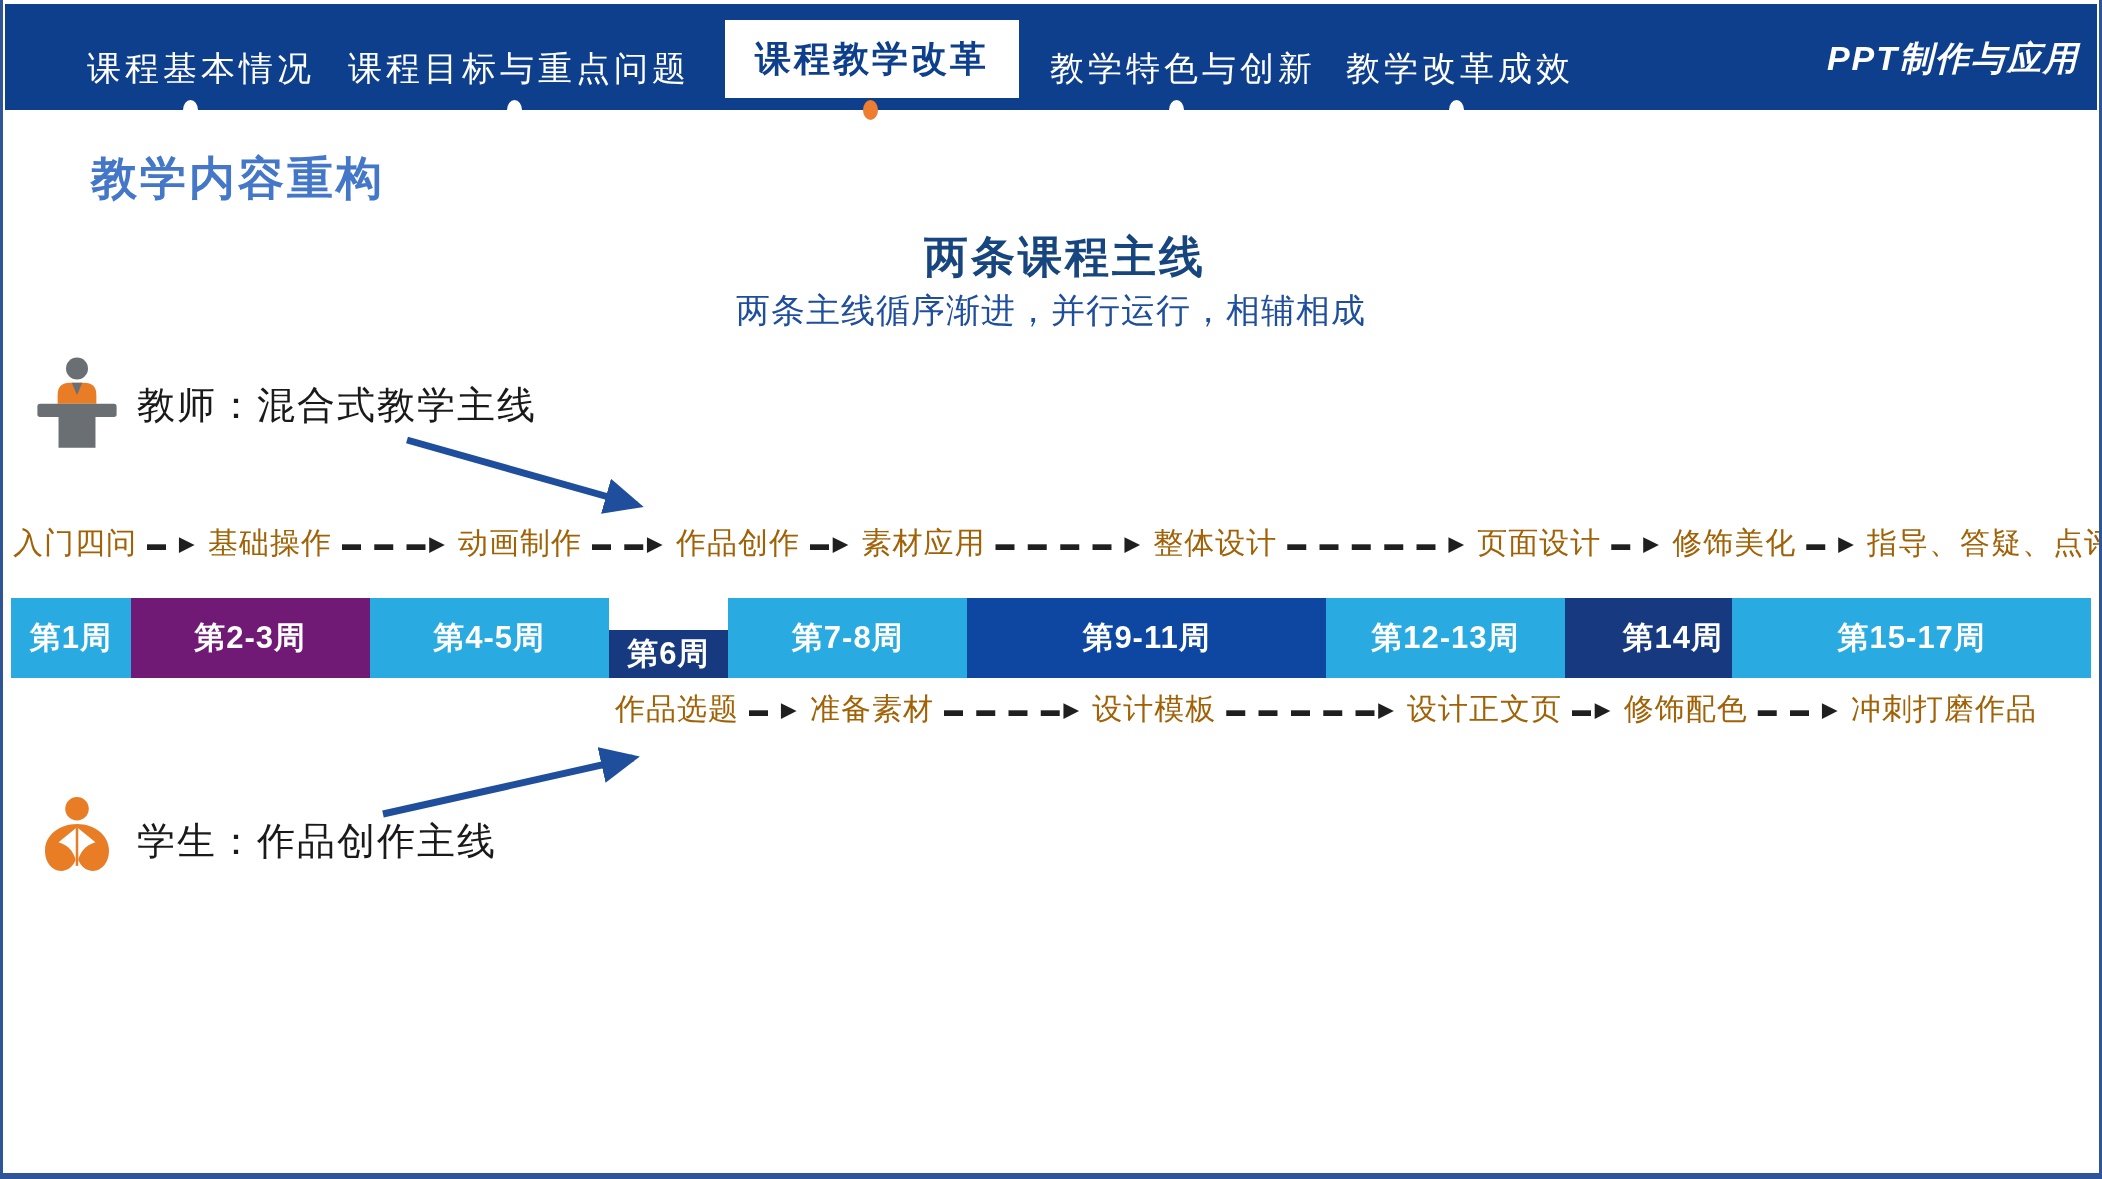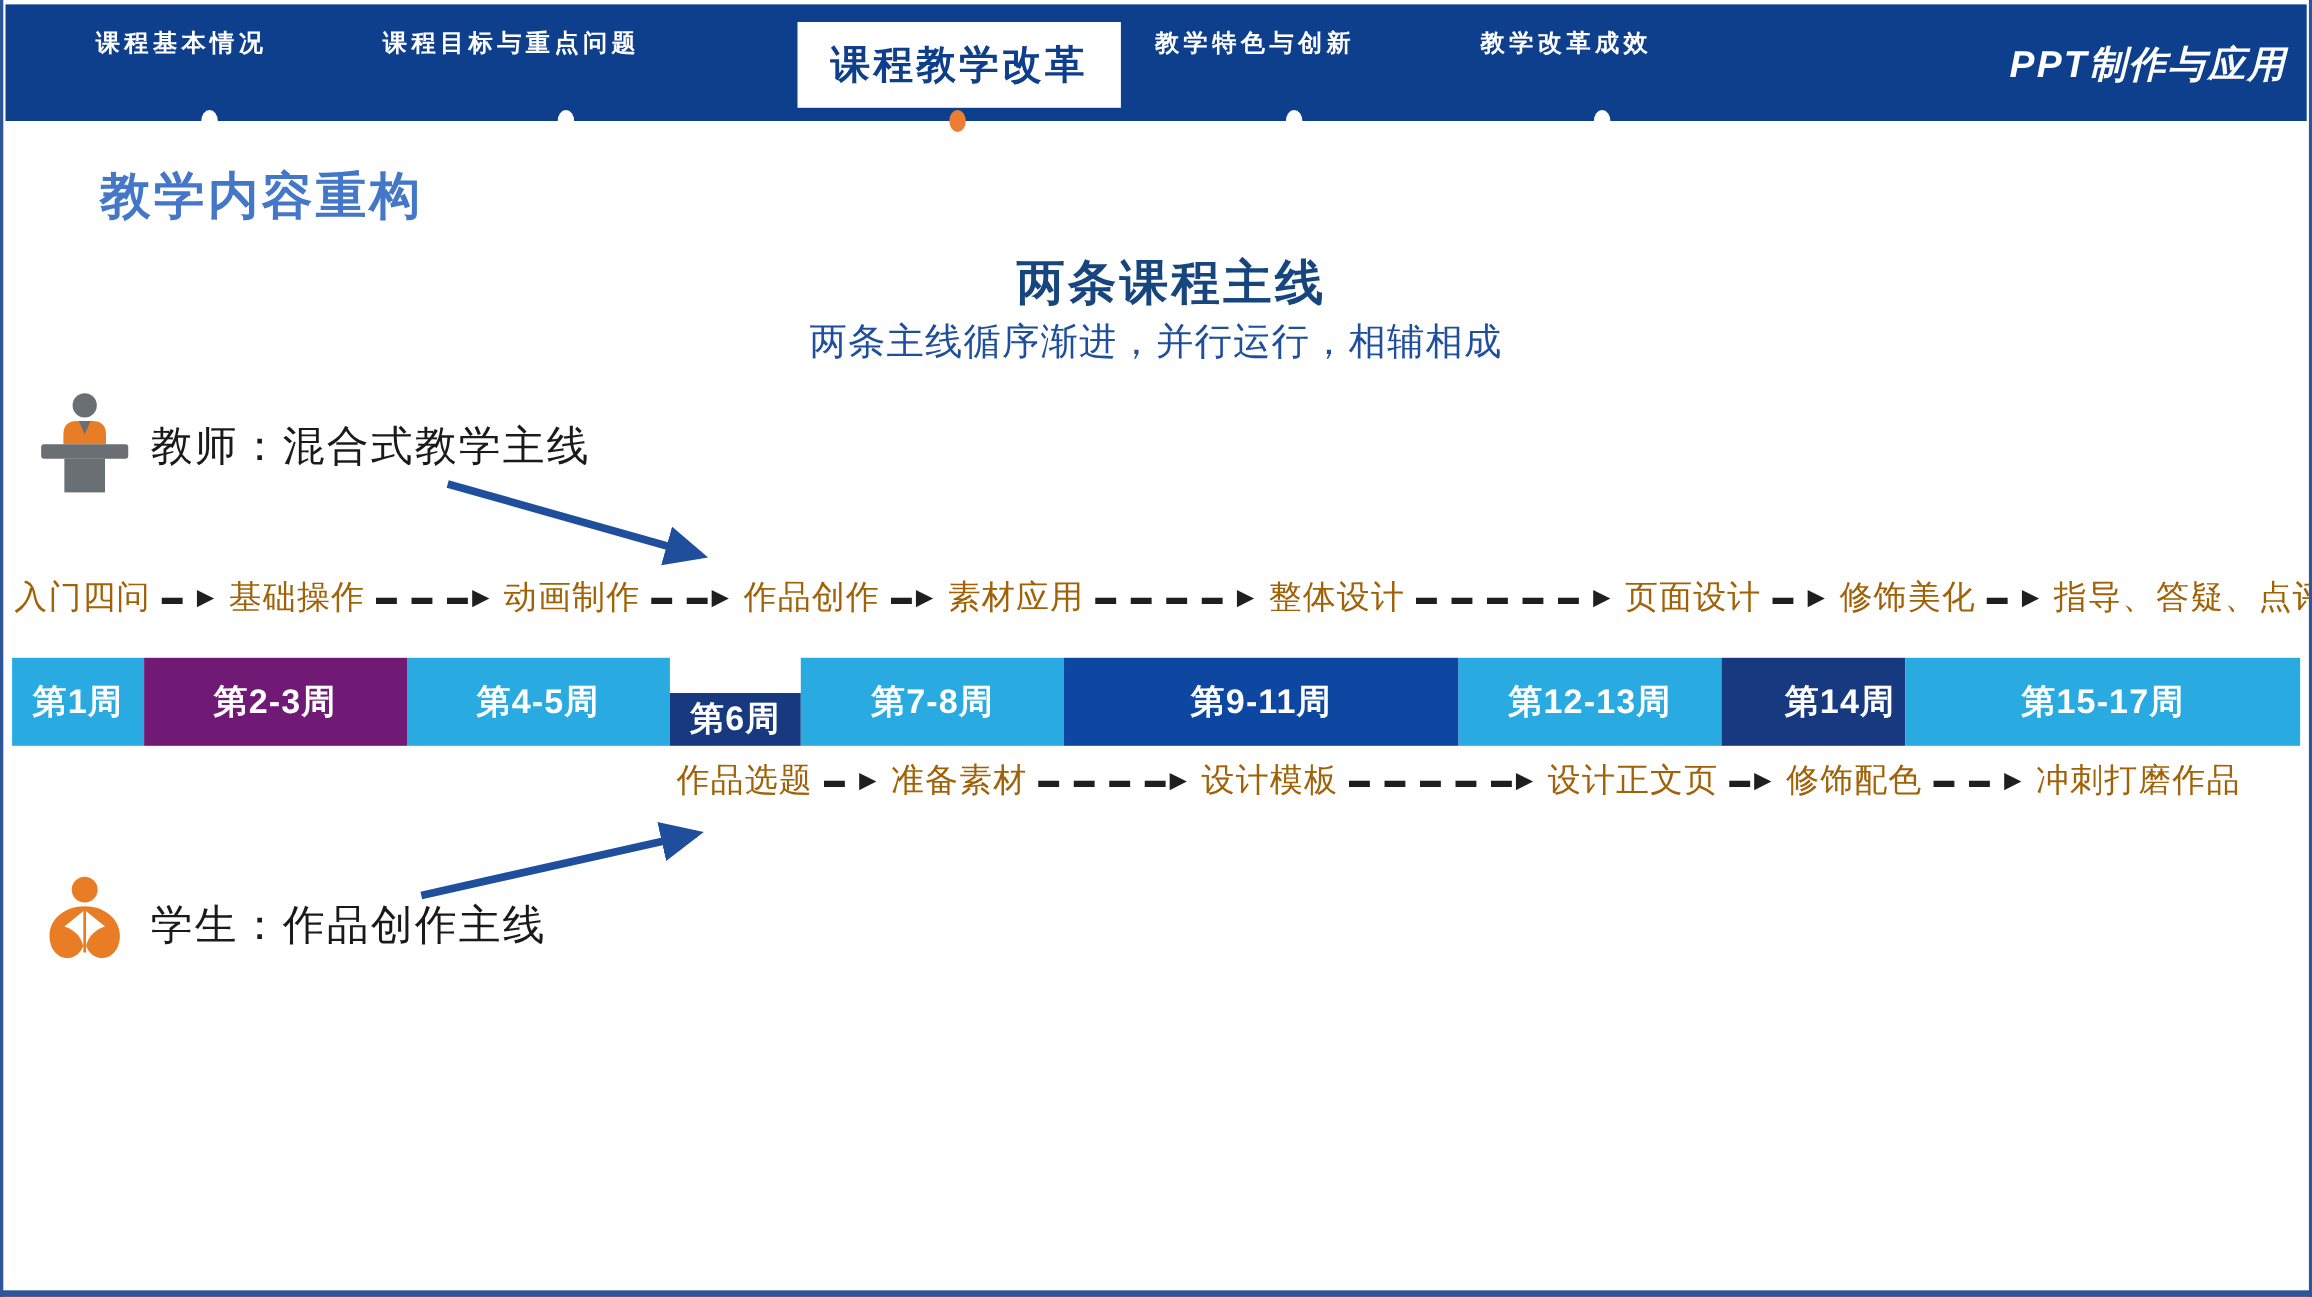--- a/index.html
+++ b/index.html
@@ -3,21 +3,21 @@
 <meta charset="utf-8">
 <style>
   html,body{margin:0;padding:0;background:#fff;}
   #slide{
     position:relative; width:2102px; height:1179px; background:#ffffff;
     font-family:"Liberation Sans", sans-serif; overflow:hidden; box-sizing:border-box;
     border-left:3px solid #2E5597; border-right:3px solid #2E5597; border-bottom:6px solid #2E5597;
   }
   
   .navbar{position:absolute; top:4px; left:2px; right:2px; height:106px; background:#0E3F8C;}
-  .tab{position:absolute; top:20px; color:#fff; font-size:22px; letter-spacing:4px; white-space:nowrap; cursor:pointer;font-weight:bold;}
+  .tab{position:absolute; top:42px; color:#fff; font-size:34px; letter-spacing:4px; white-space:nowrap; cursor:pointer;}
   .tab.active{
     top:16px; left:720px; width:294px; height:78px; line-height:78px; text-align:center;
     background:#ffffff; color:#0E3F8C; font-weight:bold; font-size:36px; letter-spacing:3px;
   }
   .tab-0{left:82px;} .tab-1{left:343px;} .tab-3{left:1045px;} .tab-4{left:1341px;}
   .brand{position:absolute; right:18px; top:32px; color:#fff; font-size:34px; font-weight:bold;
          font-style:italic; letter-spacing:2px; white-space:nowrap;}
   .tab-dot{position:absolute; width:15px; height:20px; border-radius:50%; background:#fff; top:96px; z-index:3;}
   .tab-dot.active{background:#ED7D31;}
   .dot-0{left:178px;} .dot-1{left:502px;} .dot-2{left:858px;} .dot-3{left:1164px;} .dot-4{left:1444px;}

